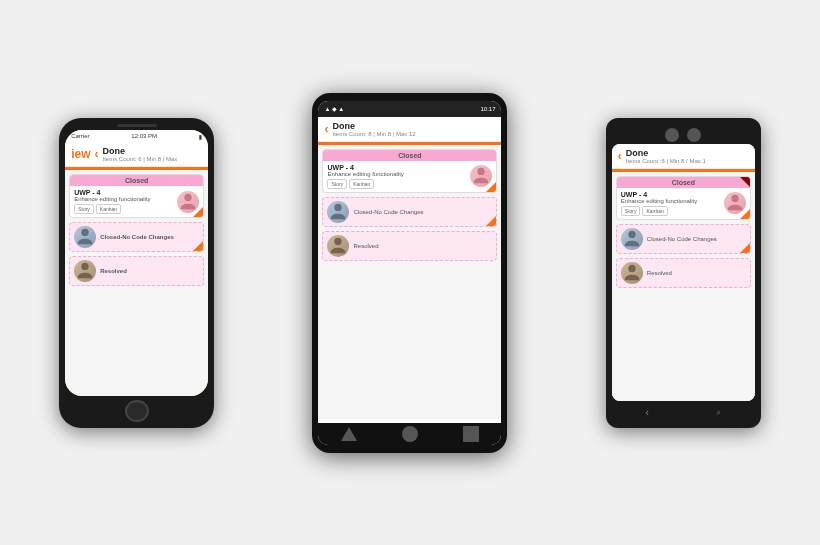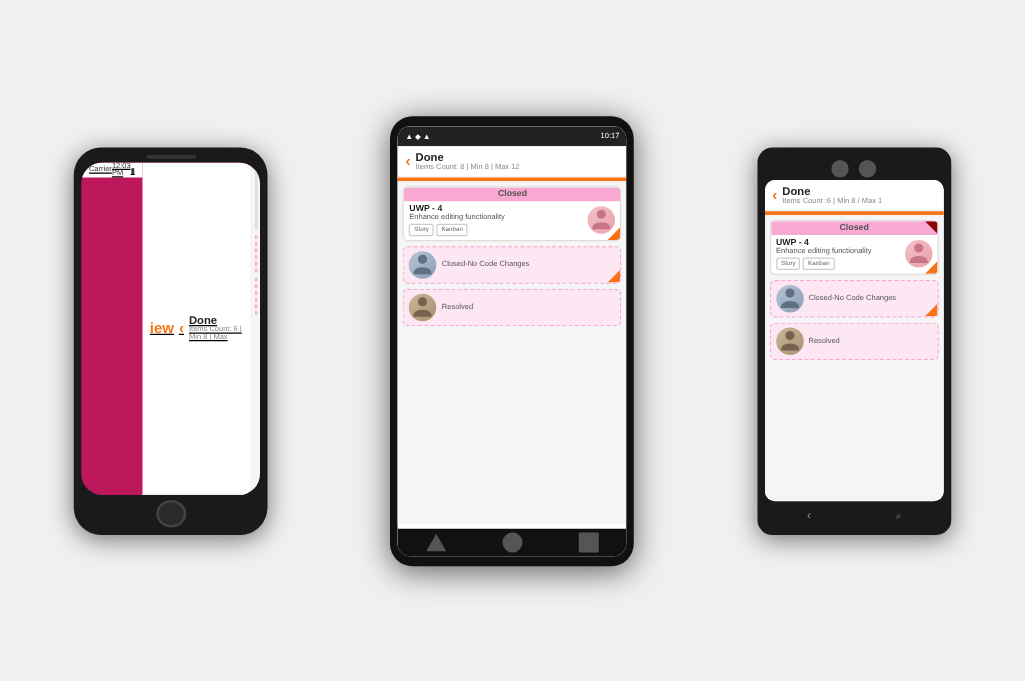--- a/index.html
+++ b/index.html
@@ -38,26 +38,25 @@
       width: 155px;
       height: 310px;
       background: #1a1a1a;
       border-radius: 22px;
       padding: 6px;
       box-shadow: 0 4px 20px rgba(0,0,0,0.5);
     }
     .phone-iphone .phone-inner {
       width: 100%;
       height: 100%;
-      background: #be185d;
+      background: #bef264;
       border-radius: 17px;
       overflow: hidden;
       display: flex;
-      flex-direction: row;
-      text-decoration: underline;
+      flex-direction: column;
     }
     .phone-iphone .home-button {
       width: 24px;
       height: 24px;
       border-radius: 50%;
       background: #2a2a2a;
       border: 2px solid #444;
       margin-top: 4px;
     }
     .phone-iphone .speaker {

